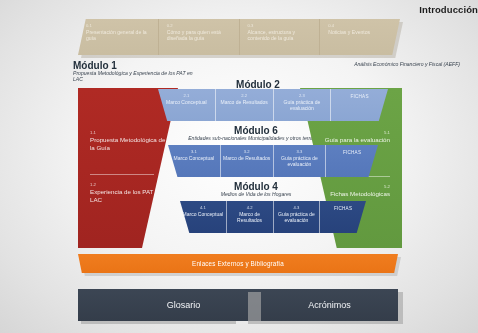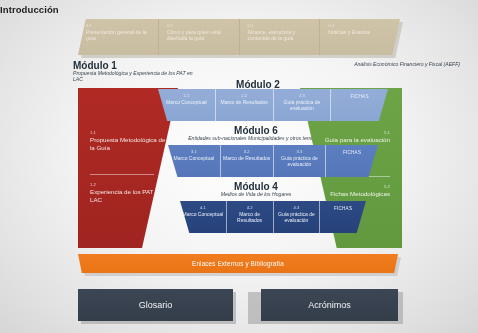--- a/index.html
+++ b/index.html
@@ -7,21 +7,21 @@
     width:478px;height:333px;
     font-family:"Liberation Sans", sans-serif;
     background:radial-gradient(ellipse at 50% 45%, #ffffff 0%, #f4f4f4 45%, #e2e2e2 80%, #d6d6d6 100%);
     overflow:hidden;
   }
   .stage{position:relative;width:478px;height:333px;}
 
   
   .title{
     position:absolute;left:0;top:4px;width:478px;
-    text-align:left;font-size:9.5px;font-weight:bold;color:#1c1c1c;
+    text-align:right;font-size:9.5px;font-weight:bold;color:#1c1c1c;
     letter-spacing:.1px;
   }
 
   
   .intro-wrap{
     position:absolute;left:78px;top:19px;width:322px;height:36px;
   }
   .intro-shadow{
     position:absolute;left:3px;top:3px;width:322px;height:36px;
     background:#b9b4aa;opacity:.55;
@@ -131,21 +131,21 @@
   
   .dark-shadow{
     position:absolute;background:#a8a8a8;opacity:.65;
   }
   .dark{
     position:absolute;height:32px;
     background:linear-gradient(180deg,#3c4654 0%,#343d4a 100%);
     display:flex;align-items:center;justify-content:center;
     color:#f2f4f7;font-size:9px;
   }
-  #darkA{left:78px;top:289px;width:155px;}
+  #darkA{left:78px;top:289px;width:155px;padding-left:28px;}
   #darkAs{left:81px;top:292px;width:155px;height:32px;}
   #darkB{left:245px;top:289px;width:137px;margin-left:16px;}
   #darkBs{left:248px;top:292px;width:155px;height:32px;}
 </style>
 </head>
 <body>
 
 <div class="stage">
 
   <div class="title">Introducción</div>

